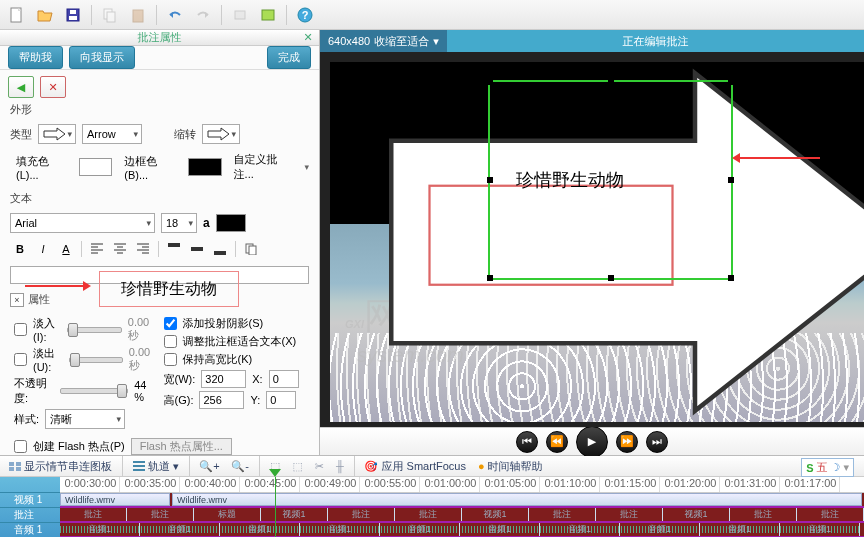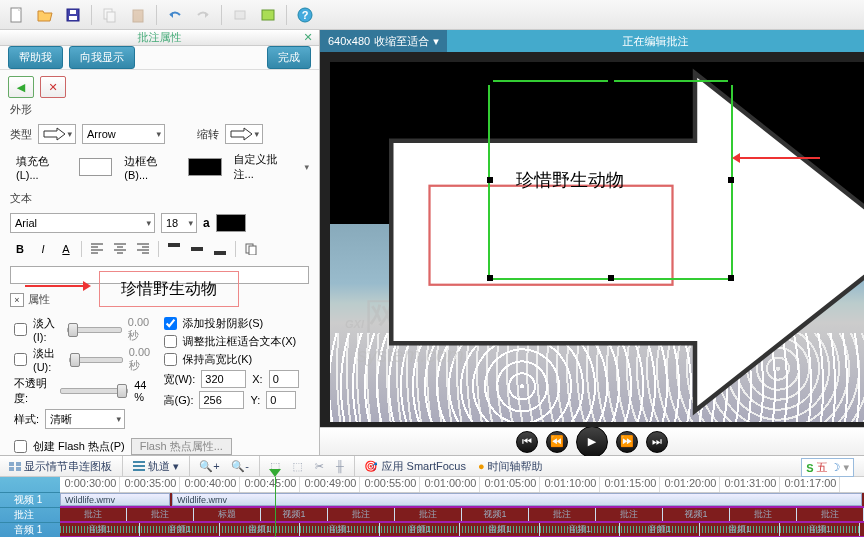--- a/index.html
+++ b/index.html
@@ -167,21 +167,21 @@
     </div>
 
     <div class="section-label">外形</div>
     <div class="form-row">
       <label>类型</label>
       <div class="dropdown" style="width:38px">
           <svg width="24" height="14">
             <path d="M1 4 L14 4 L14 1 L22 7 L14 13 L14 10 L1 10 Z" fill="#fff" stroke="#333"></path>
           </svg>
         </div>
-      <div class="dropdown" style="width:83px">
+      <div class="dropdown" style="width:60px">
           <span>Arrow</span>
         </div>
       <div style="width:20px"></div>
       <label>缩转</label>
       <div class="dropdown" style="width:38px">
           <svg width="24" height="14">
             <path d="M1 4 L14 4 L14 1 L22 7 L14 13 L14 10 L1 10 Z" fill="#fff" stroke="#333"></path>
           </svg>
         </div>
     </div>

